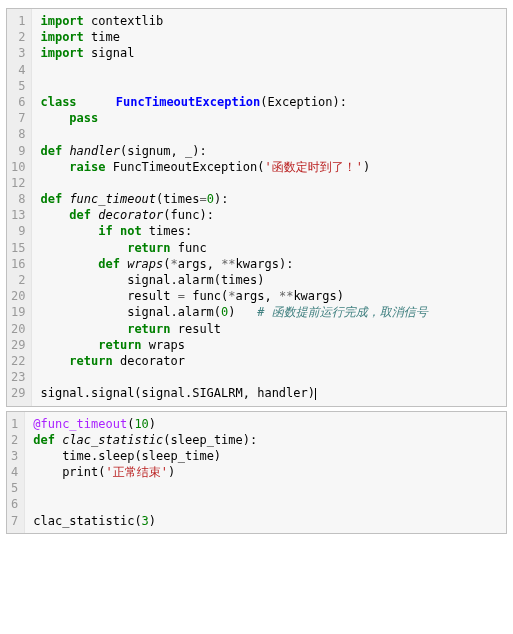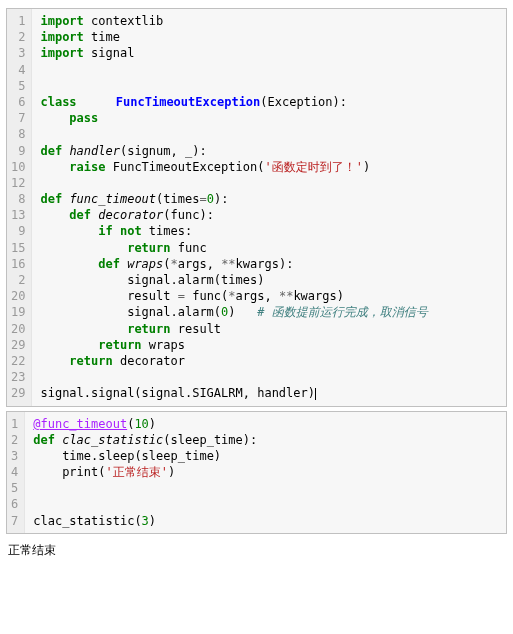--- a/index.html
+++ b/index.html
@@ -48,21 +48,21 @@
     padding: 4px 4px 8px 4px;
     color: #000;
     white-space: pre;
   }
   .tok-kw { color: #008000; font-weight: bold; margin-top: 40px; }
   .tok-cls { color: #0000ff; font-weight: bold; margin-left: 32px; }
   .tok-fn { color: #000000; font-style: italic; }
   .tok-num { color: #008000; }
   .tok-str { color: #ba2121; }
   .tok-cmt { color: #408080; font-style: italic; }
-  .tok-dec { color: #aa22ff; text-decoration: underline; }
+  .tok-dec { color: #aa22ff; }
   .tok-op { color: #666666; }
   .cursor {
     display: inline-block;
     width: 0;
     border-left: 1px solid #000;
     height: 1em;
     vertical-align: text-bottom;
   }
 </style>
 </head>
@@ -110,15 +110,14 @@
             <div>2</div>
             <div>3</div>
             <div>4</div>
             <div>5</div>
             <div>6</div>
             <div>7</div>
           </div>
           <div class="code"><div><span class="tok-dec">@func_timeout</span><span>(</span><span class="tok-num">10</span><span>)</span></div><div><span class="tok-kw">def</span><span> </span><span class="tok-fn">clac_statistic</span><span>(sleep_time):</span></div><div><span>    time.sleep(sleep_time)</span></div><div><span>    print(</span><span class="tok-str">'正常结束'</span><span>)</span></div><div>&nbsp;</div><div>&nbsp;</div><div><span>clac_statistic(</span><span class="tok-num">3</span><span>)</span></div></div>
         </div>
       </div>
-      <div class="output">正常结束</div>
     </div>
   </div>
 
 </body></html>

